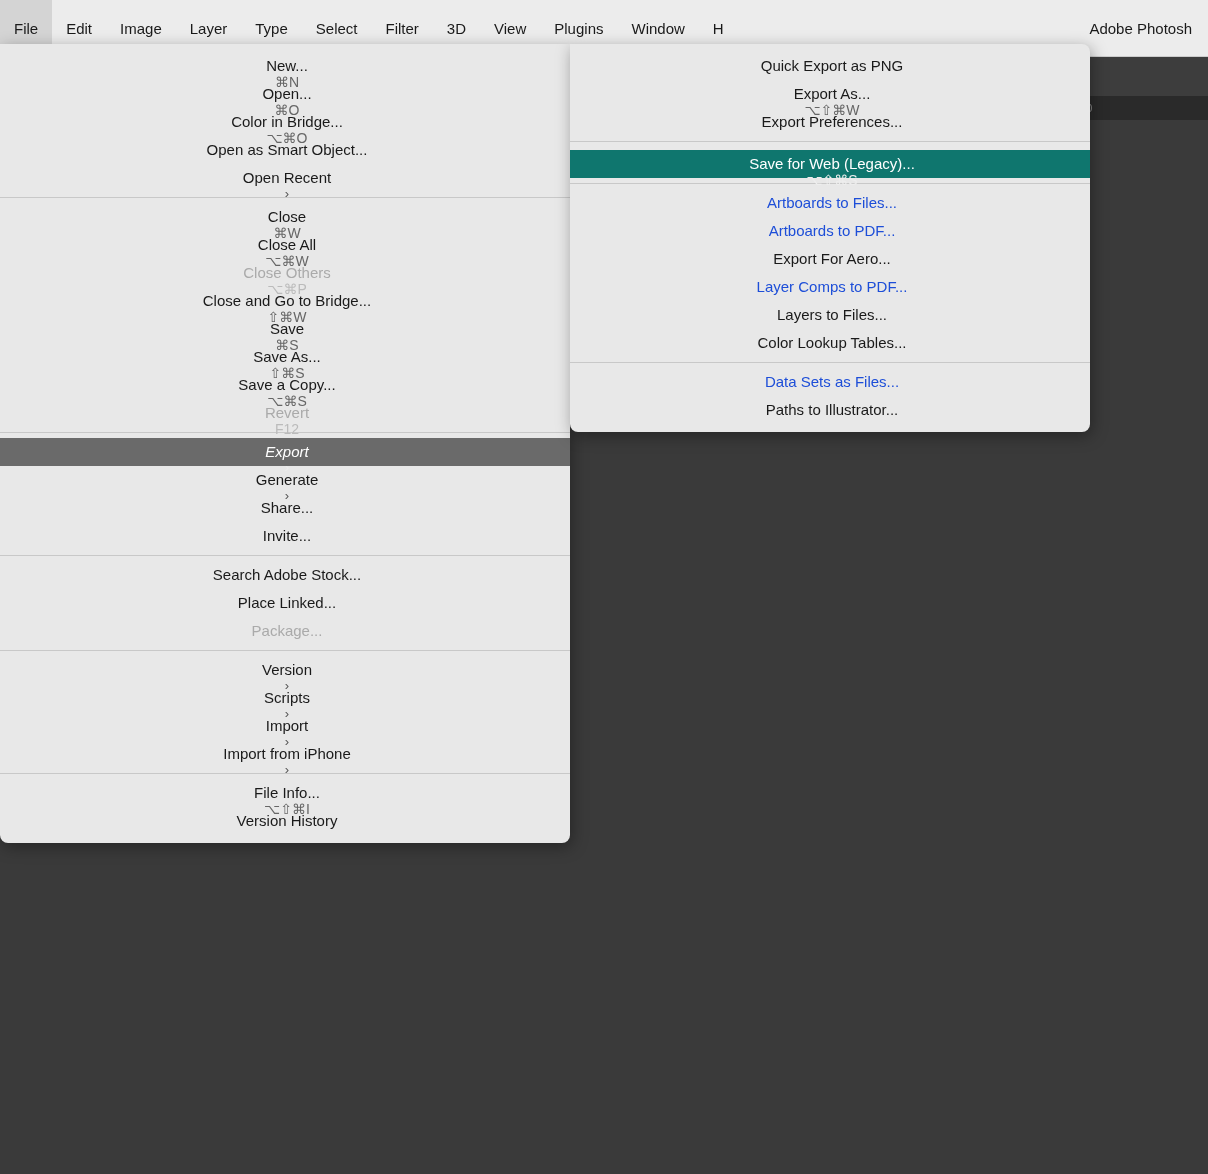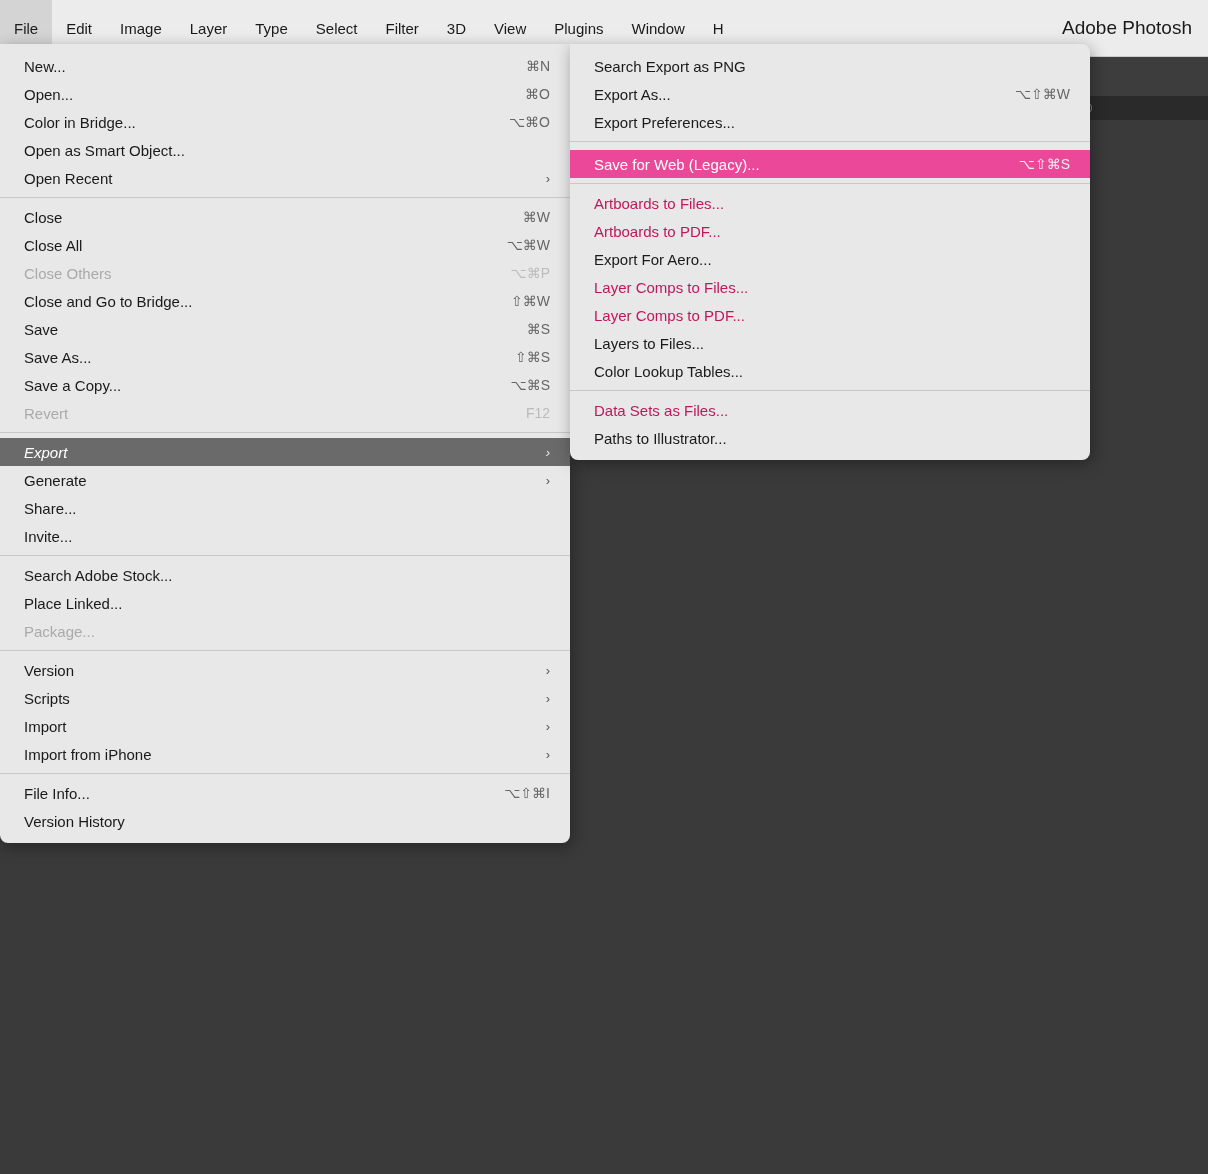--- a/index.html
+++ b/index.html
@@ -32,21 +32,21 @@
       color: #1a1a1a;
       cursor: default;
       white-space: nowrap;
     }
     .menubar-item.active {
       background: #d4d4d4;
     }
     .menubar-right {
       margin-left: auto;
       padding-right: 16px;
-      font-size: 19px;
+      font-size: 15px;
       color: #1a1a1a;
     }
 
     
     .toolbar {
       position: absolute;
       top: 44px; left: 0; right: 0;
       height: 52px;
       background: #3d3d3d;
       display: flex;
@@ -110,20 +110,21 @@
     }
     .menu-item {
       display: flex;
       align-items: center;
       justify-content: space-between;
       padding: 5px 20px 5px 24px;
       font-size: 15px;
       color: #1a1a1a;
       cursor: default;
       height: 28px;
+      flex-direction: column;
     }
     .menu-item:hover, .menu-item.highlighted {
       background: #6a6a6a;
       color: white;
       font-style: italic;
     }
     .menu-item.disabled {
       color: #aaa;
     }
     .menu-item .shortcut {
@@ -155,29 +156,29 @@
       background: #e8e8e8;
       z-index: 201;
       border-radius: 0 8px 8px 8px;
       padding: 8px 0;
       box-shadow: 2px 4px 16px rgba(0,0,0,0.35);
     }
     .export-submenu .menu-item {
       height: 28px;
     }
     .export-submenu .menu-item.active-highlight {
-      background: #ec4899;
+      background: #0f766e;
       color: white;
       margin-top: 8px;
     }
     .export-submenu .menu-item.active-highlight .shortcut {
       color: #eee;
     }
     .export-submenu .menu-item.disabled {
-      color: #be185d;
+      color: #1d4ed8;
     }
     .export-submenu .menu-item.disabled .shortcut {
       color: #bbb;
     }
 
     
     .canvas-area {
       position: absolute;
       top: 120px;
       left: 0; right: 0; bottom: 0;
@@ -411,21 +412,21 @@
     <span class="shortcut">⌥⇧⌘I</span>
   </div>
   <div class="menu-item">
     <span>Version History</span>
     <span class="shortcut"></span>
   </div>
 </div>
 
 <div class="export-submenu">
   <div class="menu-item">
-    <span>Search Export as PNG</span>
+    <span>Quick Export as PNG</span>
     <span class="shortcut"></span>
   </div>
   <div class="menu-item">
     <span>Export As...</span>
     <span class="shortcut">⌥⇧⌘W</span>
   </div>
   <div class="menu-item">
     <span>Export Preferences...</span>
     <span class="shortcut"></span>
   </div>
@@ -445,24 +446,20 @@
   </div>
   <div class="menu-item disabled">
     <span>Artboards to PDF...</span>
     <span class="shortcut"></span>
   </div>
   <div class="menu-item">
     <span>Export For Aero...</span>
     <span class="shortcut"></span>
   </div>
   <div class="menu-item disabled">
-    <span>Layer Comps to Files...</span>
-    <span class="shortcut"></span>
-  </div>
-  <div class="menu-item disabled">
     <span>Layer Comps to PDF...</span>
     <span class="shortcut"></span>
   </div>
   <div class="menu-item">
     <span>Layers to Files...</span>
     <span class="shortcut"></span>
   </div>
   <div class="menu-item">
     <span>Color Lookup Tables...</span>
     <span class="shortcut"></span>

